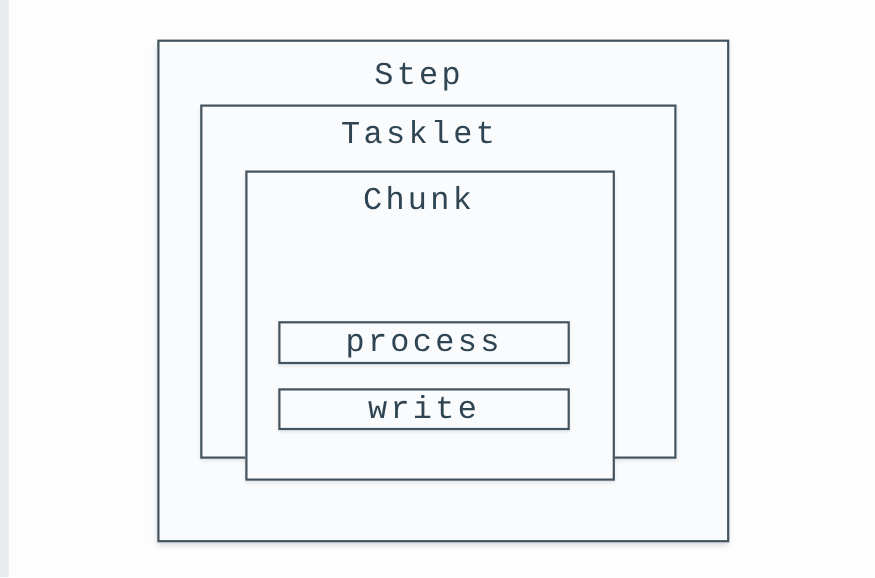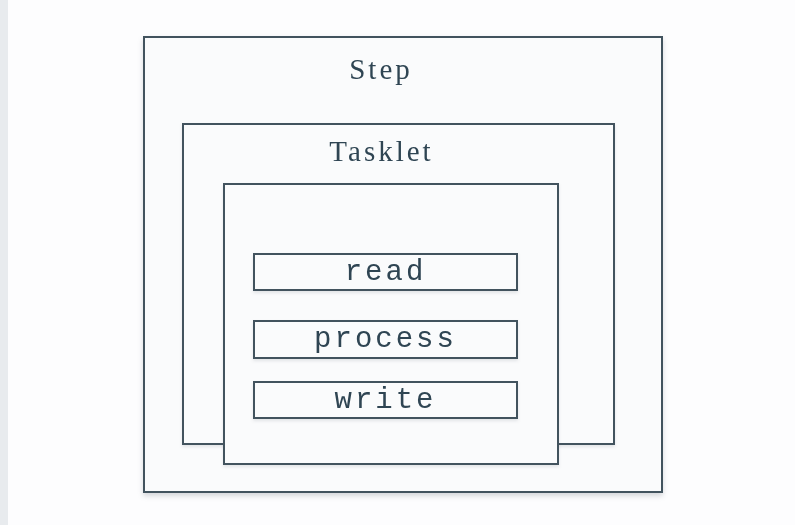--- a/index.html
+++ b/index.html
@@ -36,39 +36,37 @@
     width: 520px;
     height: 457px;
     box-shadow: 0 3px 5px rgba(110, 120, 130, 0.28);
   }
   .tasklet {
     left: 37px;
     top: 57px;
     width: 433px;
     height: 322px;
     box-shadow: 0 2px 3px rgba(120, 130, 140, 0.18);
-    margin-top: 28px;
   }
   .chunk {
     left: 39px;
     top: 58px;
     width: 336px;
     height: 282px;
     box-shadow: 0 2px 3px rgba(120, 130, 140, 0.18);
   }
   .box-label {
     position: absolute;
     left: 0;
     width: 100%;
     text-align: center;
     font-size: 29px;
     letter-spacing: 3px;
     line-height: 34px;
     white-space: nowrap;
-    font-family: Liberation Serif, serif;
   }
   .step-label   { top: 14px; transform: translateX(-22px); }
   .tasklet-label{ top: 9px;  transform: translateX(-17px); }
   .chunk-label  { top: 9px;  transform: translateX(-10px); }
   .op-box {
     position: absolute;
     box-sizing: border-box;
     left: 28px;
     width: 265px;
     height: 38px;
@@ -92,24 +90,22 @@
 <div class="page">
   <div class="left-strip"></div>
 
   <div class="box step">
     <div class="box-label step-label">Step</div>
 
     <div class="box tasklet">
       <div class="box-label tasklet-label">Tasklet</div>
 
       <div class="box chunk">
+        <div class="box-label chunk-label">Chunk</div>
 
-        <div class="op-box op-read">
-          <span>read</span>
-        </div>
 
         <div class="op-box op-process">
           <span>process</span>
         </div>
 
         <div class="op-box op-write">
           <span>write</span>
         </div>
       </div>
     </div>

